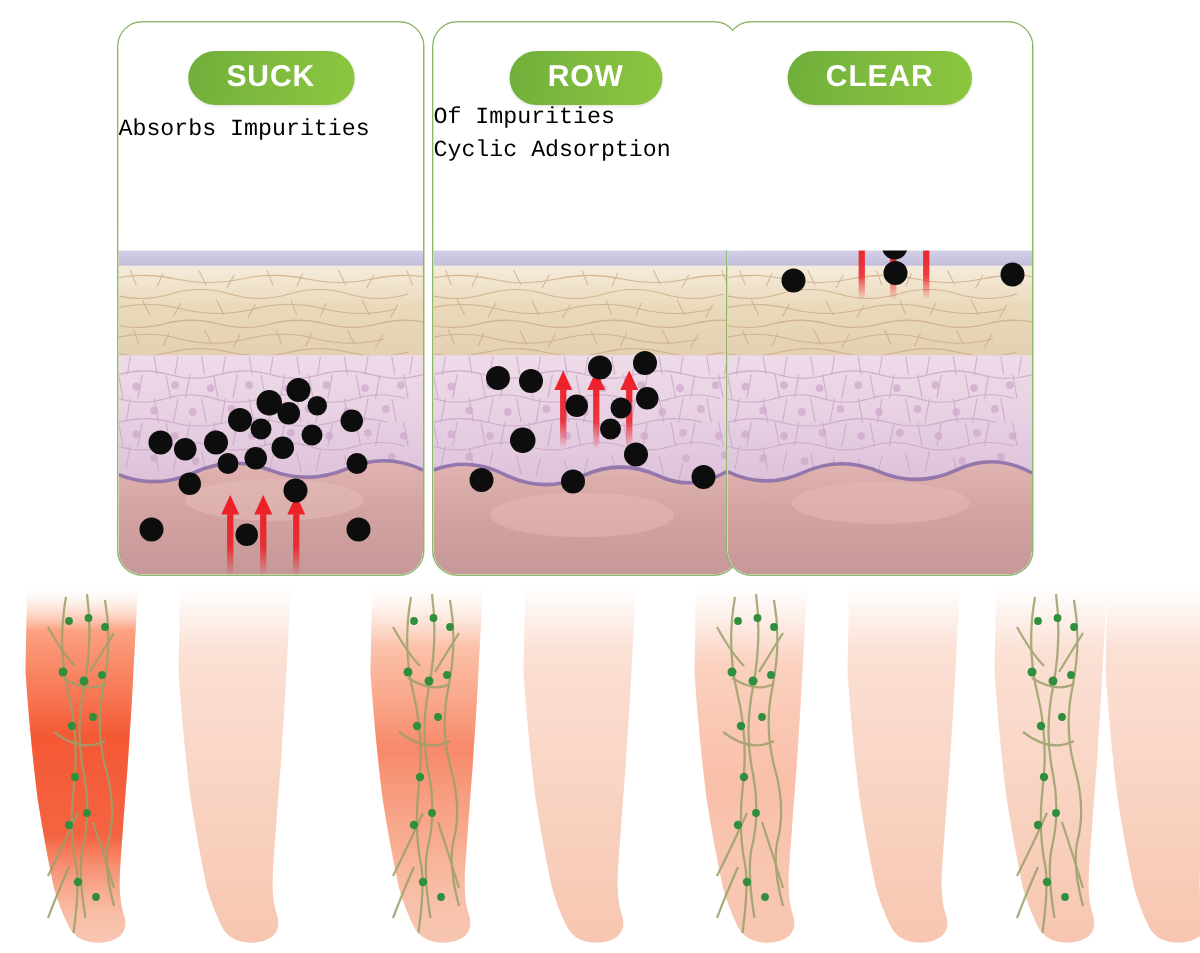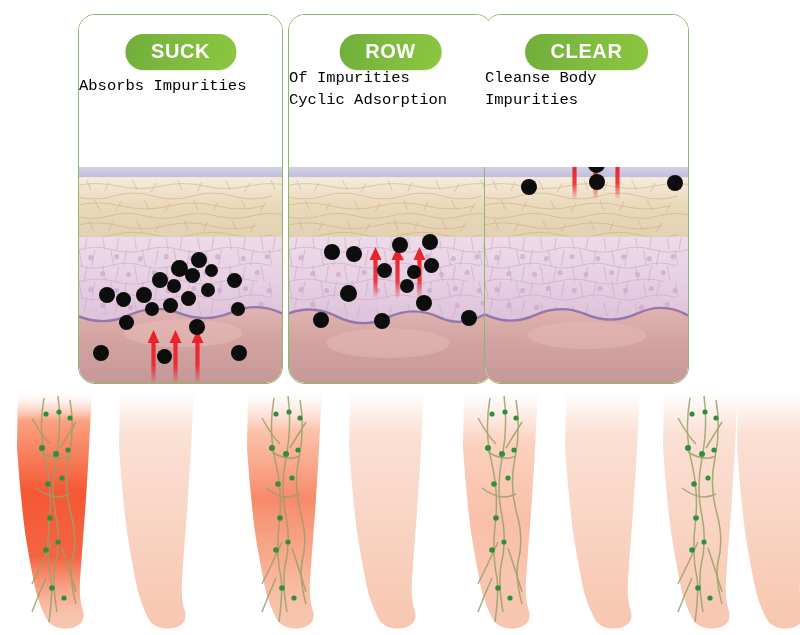--- a/index.html
+++ b/index.html
@@ -395,24 +395,20 @@
           </g>
           <path d="M0 301 Q25 313 50 302 Q76 290 102 301 Q128 312 154 300 Q180 288 205 302 L205 372 L0 372 Z" fill="url(#derm1)"></path>
           <path d="M0 301 Q25 313 50 302 Q76 290 102 301 Q128 312 154 300 Q180 288 205 302" fill="none" stroke="#8b6fa8" stroke-width="2.4" opacity=".9"></path>
           <ellipse cx="103" cy="322" rx="60" ry="14" fill="#e8bdba" opacity=".45"></ellipse>
         </g>
       </svg>
     </div>
 
     <div class="card-head">
       <div class="badge">CLEAR</div>
-      <div class="caption" style="top:52px;">
-        <div>Cleanse Body</div>
-        <div>Impurities</div>
-      </div>
     </div>
 
     <div class="arrow" style="left:83px;top:137px;">
       <svg width="13" height="48" viewBox="0 0 13 48">
           <path d="M6.5 0 L12.5 13 L8.6 13 L8.6 48 L4.4 48 L4.4 13 L0.5 13 Z" fill="url(#ar1)"></path>
         </svg>
     </div>
     <div class="arrow" style="left:104px;top:133px;">
       <svg width="13" height="52" viewBox="0 0 13 52">
           <path d="M6.5 0 L12.5 13 L8.6 13 L8.6 52 L4.4 52 L4.4 13 L0.5 13 Z" fill="url(#ar1)"></path>

